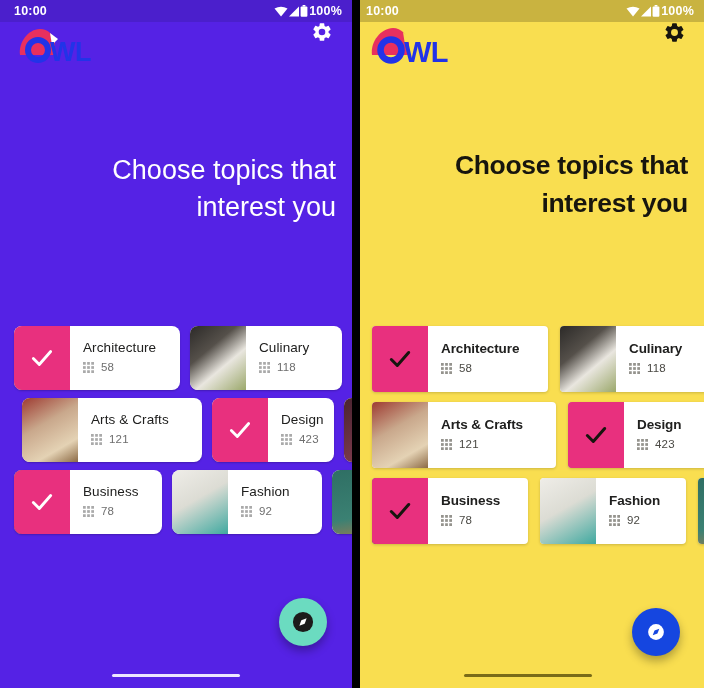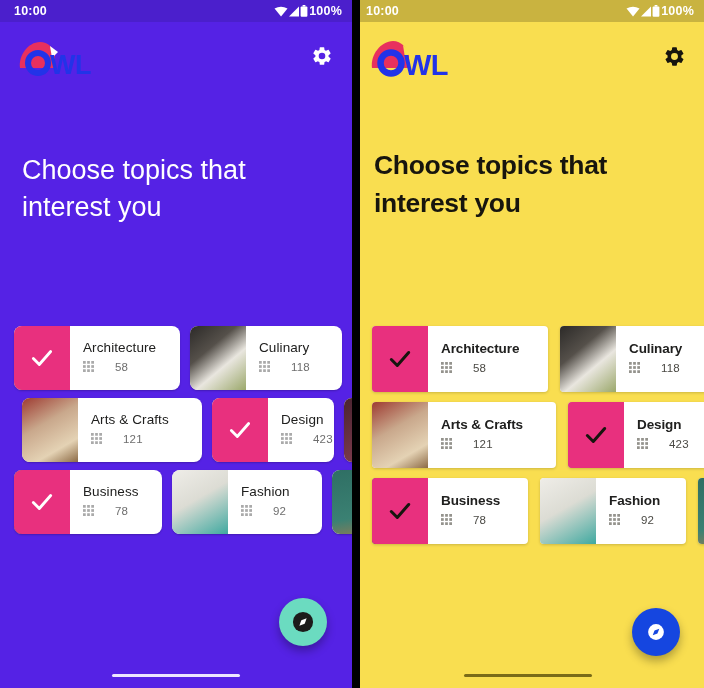--- a/index.html
+++ b/index.html
@@ -18,30 +18,30 @@
   
   .statusbar { height:22px; display:flex; align-items:center; justify-content:space-between;
     padding:0 10px 0 14px; font-size:12.5px; font-weight:700; letter-spacing:.2px; }
   .left  .statusbar { background:#4B1FCC; color:#FFFFFF; }
   .right .statusbar { background:#C9B340; color:#FFFFFF; }
   .sb-right { display:flex; align-items:center; gap:0; }
   .sb-right svg { display:block; }
   .sb-pct { font-size:12.5px; font-weight:700; margin-left:1px; }
 
   
-  .appbar { height:72px; display:flex; align-items:center; justify-content:space-between;
+  .appbar { height:72px; display:flex; align-items:flex-start; justify-content:space-between;
     padding:0 18px 0 14px; }
   .logo { display:flex; align-items:center; height:46px; position:relative; width:110px; }
   .logo svg { display:block; }
   .gear { width:24px; height:24px; display:flex; align-items:center; justify-content:center; cursor:pointer; }
   .left .gear svg { fill:#FFFFFF; }
   .right .gear svg { fill:#17150E; }
 
   
-  .title { padding:0 22px; text-align:left; }
+  .title { padding:0 16px; text-align:right; }
   .left .title { color:#FFFFFF; font-size:27px; font-weight:400; line-height:37px; letter-spacing:0px; }
   .right .title { color:#17150E; font-size:26.5px; font-weight:700; line-height:38px; letter-spacing:-.3px; }
   .left .title-block { margin-top:58px; }
   .right .title-block { margin-top:52px; }
 
   
   .grid { position:absolute; left:0; right:0; }
   .left .grid  { top:326px; padding-left:14px; }
   .right .grid { top:326px; padding-left:20px; }
   .row { display:flex; }
@@ -63,21 +63,21 @@
   .card.selected .sel { display:flex; }
   .check { width:26px; height:26px; }
   .left .check path  { stroke:#FFFFFF; }
   .right .check path { stroke:#17150E; }
 
   .cbody { flex:1 1 auto; display:flex; flex-direction:column; justify-content:center;
     padding:0 14px 4px 13px; min-width:0; }
   .cname { font-size:13.5px; color:#20201F; white-space:nowrap; }
   .left .cname  { font-weight:400; letter-spacing:.1px; }
   .right .cname { font-weight:700; letter-spacing:-.1px; }
-  .cmeta { display:flex; align-items:flex-start; gap:21px; margin-top:6px; }
+  .cmeta { display:flex; align-items:flex-end; gap:7px; margin-top:6px; }
   .cmeta .mico { width:11px; height:11px; opacity:.72; }
   .cmeta .mico svg { display:block; }
   .cnum { font-size:11.5px; color:#6E6E6E; letter-spacing:.2px; }
   .right .cnum { color:#4A4944; font-weight:400; }
 
   
   .left .w-arch { width:166px; }   .left .w-culi { width:152px; }  .left .w-peek { width:56px; }
   .left .w-arts { width:180px; }   .left .w-desi { width:122px; }
   .left .w-busi { width:148px; }   .left .w-fash { width:150px; }
   .right .w-arch { width:176px; }  .right .w-culi { width:148px; } .right .w-peek { width:56px; }

